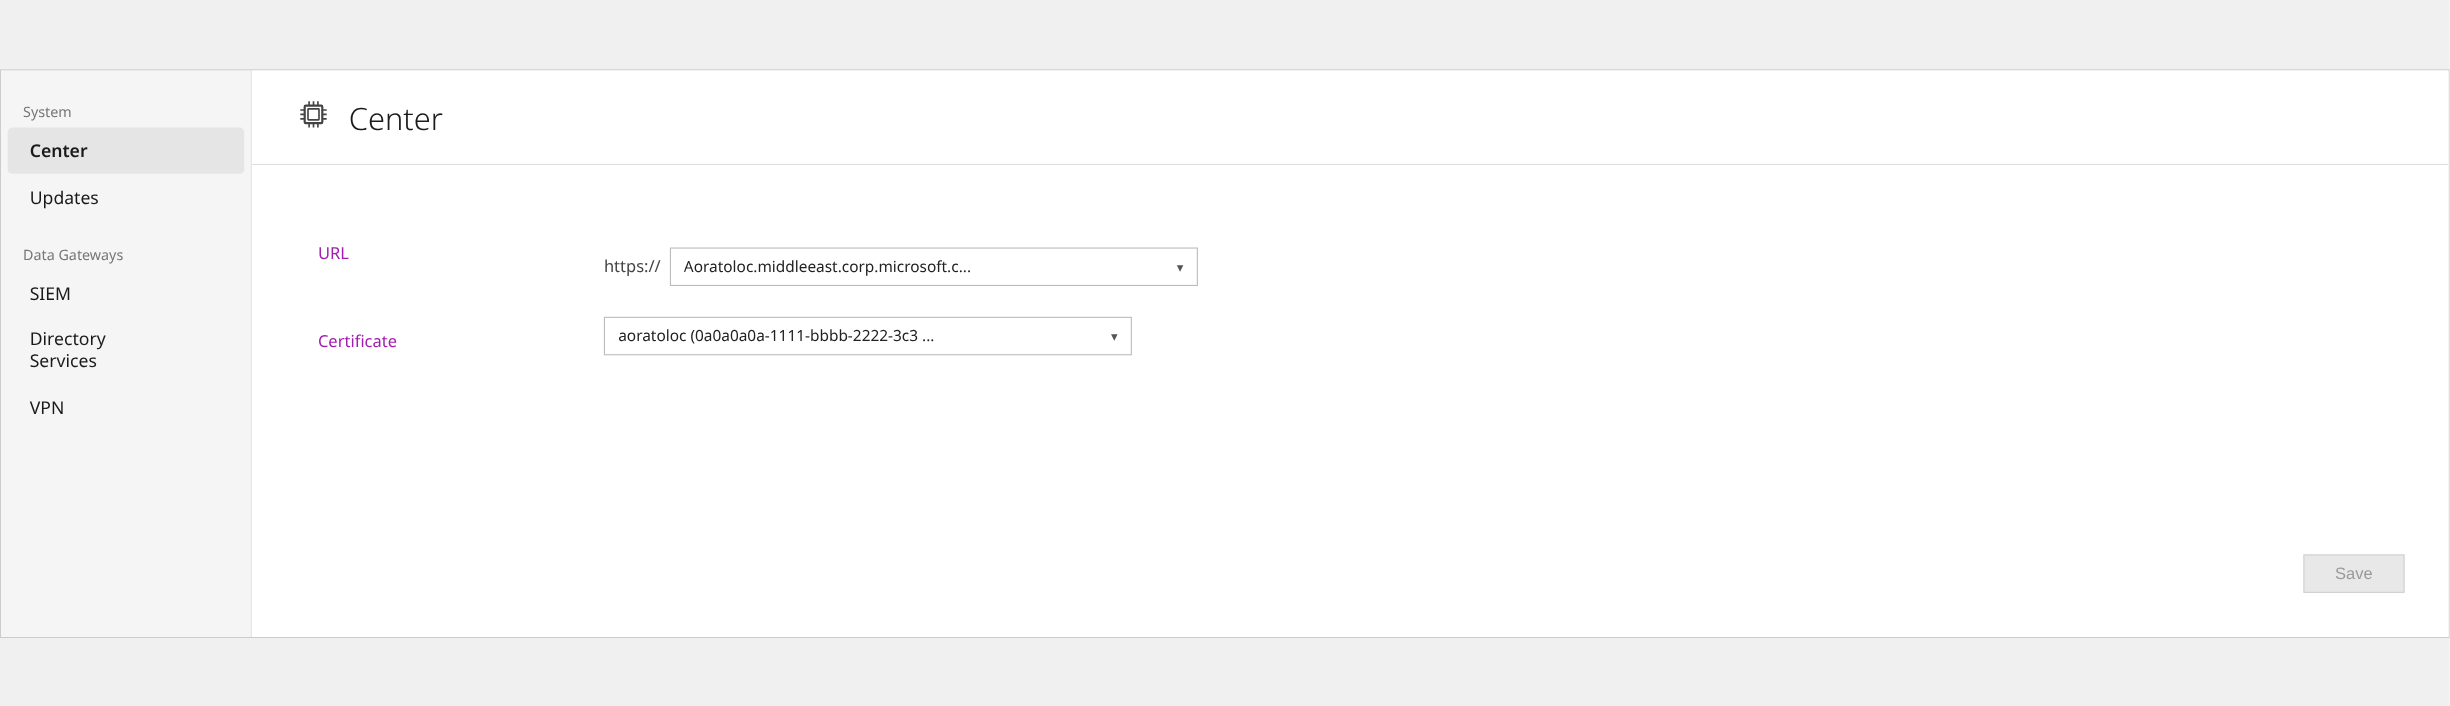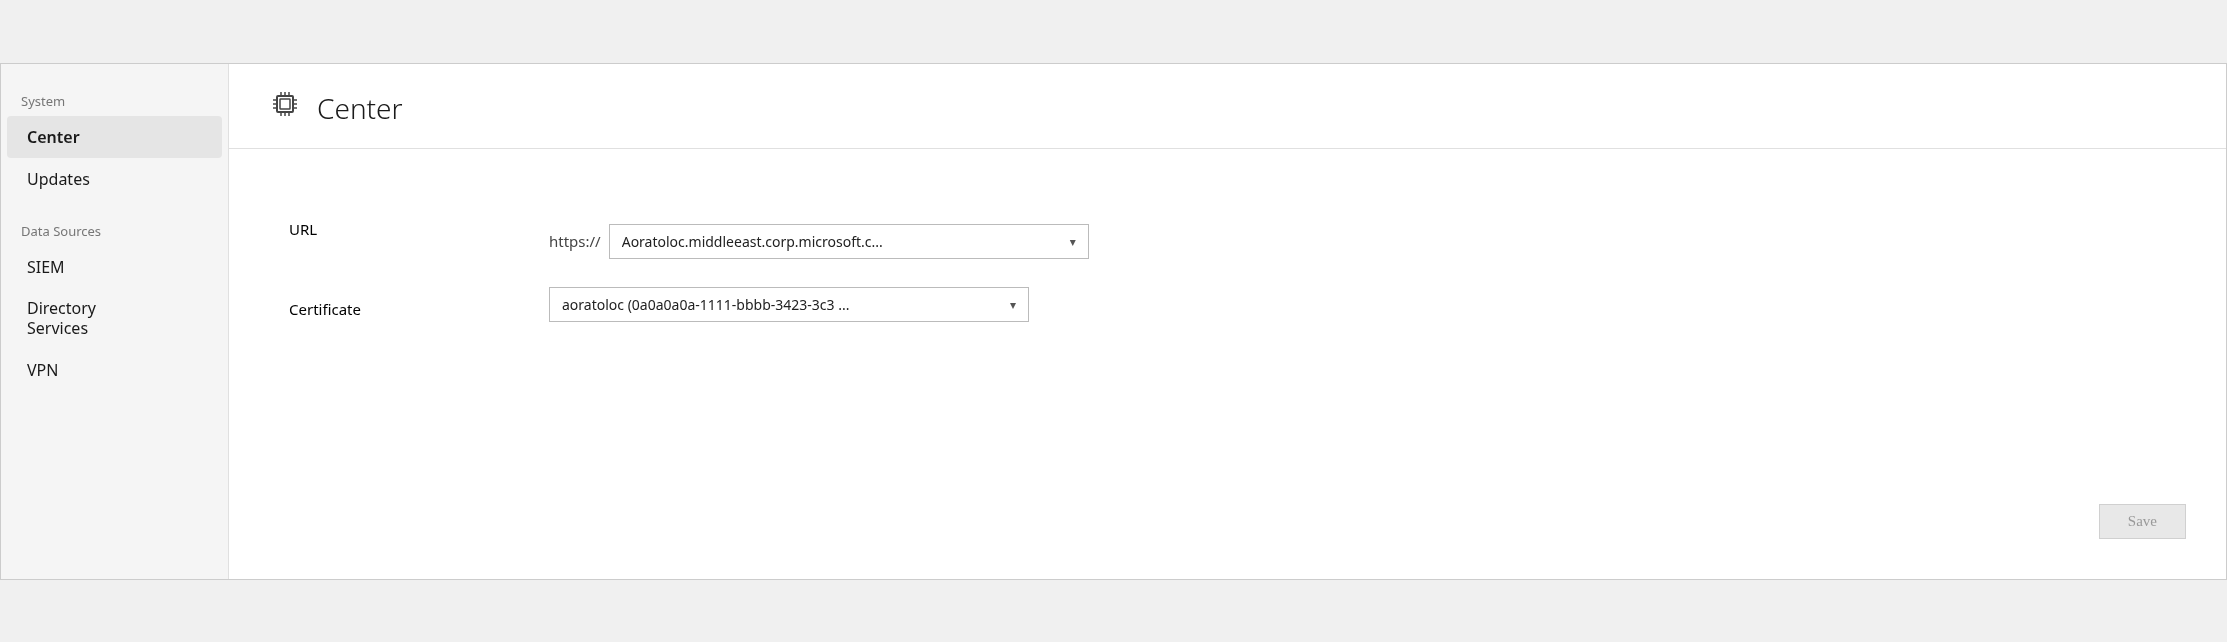--- a/index.html
+++ b/index.html
@@ -100,21 +100,21 @@
     }
 
     .form-row {
       display: flex;
       align-items: center;
       margin-bottom: 28px;
     }
 
     .form-label {
       font-size: 15px;
-      color: #000000;
+      color: #a21caf;
       width: 260px;
       min-width: 260px;
       margin-top: 10px;
     }
 
     .form-field-group {
       display: flex;
       align-items: center;
       gap: 0;
       margin-top: 35px;
@@ -153,38 +153,38 @@
       color: #555;
     }
 
     .save-button {
       background: #e8e8e8;
       border: 1px solid #d0d0d0;
       color: #999;
       font-size: 15px;
       padding: 8px 28px;
       cursor: pointer;
-      font-family: Liberation Serif, serif;
+      font-family: Liberation Sans, sans-serif;
       position: absolute;
       bottom: 40px;
       right: 40px;
     }
   </style>
 </head>
 <body>
 
 <div class="window">
 
   <nav class="sidebar">
 
     <div class="sidebar-section-label">System</div>
     <div class="sidebar-item active">Center</div>
     <div class="sidebar-item">Updates</div>
 
-    <div class="sidebar-section-label" style="margin-top:12px;">Data Sources</div>
+    <div class="sidebar-section-label" style="margin-top:12px;">Data Gateways</div>
     <div class="sidebar-item">SIEM</div>
     <div class="sidebar-item multi-line">Directory<br>Services</div>
     <div class="sidebar-item">VPN</div>
   </nav>
 
   <main class="main-content">
 
     <div class="page-header">
       <div class="page-header-icon">
         <svg width="32" height="32" viewBox="0 0 32 32" fill="none" xmlns="http://www.w3.org/2000/svg">
@@ -220,21 +220,21 @@
           <div class="dropdown">
             <span class="dropdown-text">Aoratoloc.middleeast.corp.microsoft.c...</span>
             <span class="dropdown-arrow">▾</span>
           </div>
         </div>
       </div>
 
       <div class="form-row">
         <div class="form-label">Certificate</div>
         <div class="dropdown">
-          <span class="dropdown-text">aoratoloc (0a0a0a0a-1111-bbbb-3423-3c3 ...</span>
+          <span class="dropdown-text">aoratoloc (0a0a0a0a-1111-bbbb-2222-3c3 ...</span>
           <span class="dropdown-arrow">▾</span>
         </div>
       </div>
 
       <button class="save-button">Save</button>
     </div>
   </main>
 </div>
 
 </body></html>

